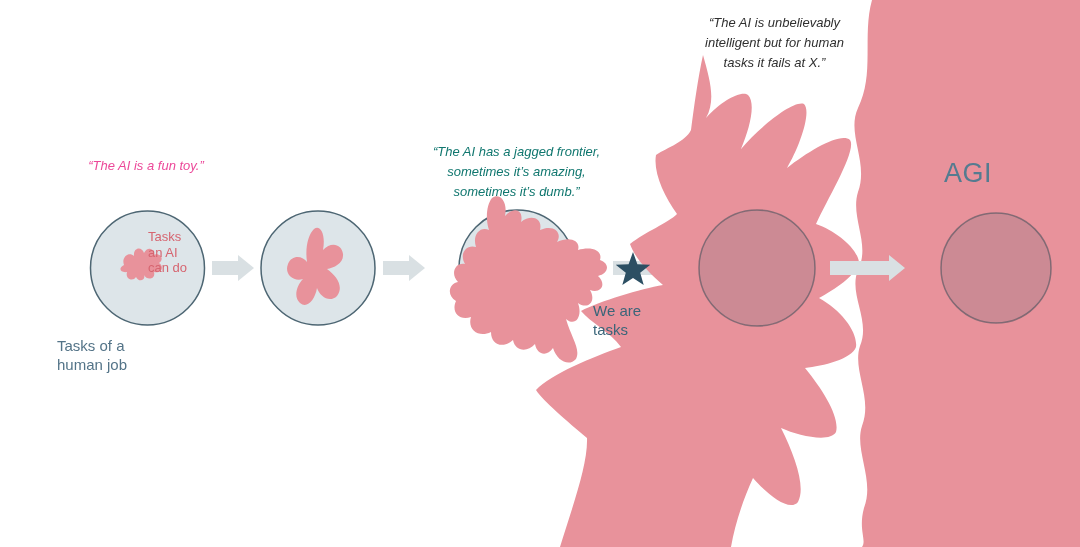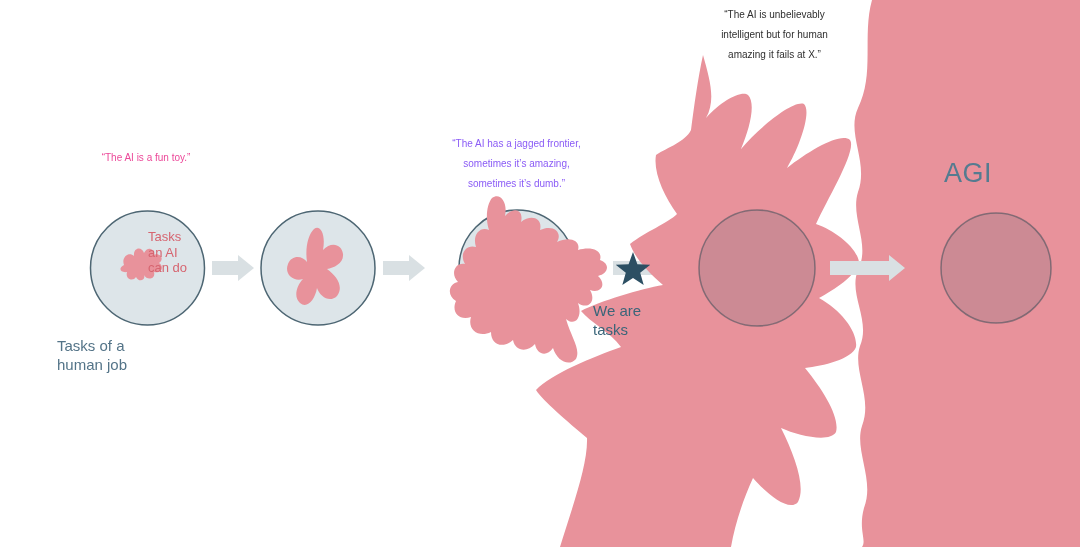--- a/index.html
+++ b/index.html
@@ -6,23 +6,25 @@
   .canvas{
     position:relative;
     width:1080px;height:547px;
     background:#ffffff;
     overflow:hidden;
     font-family:"Liberation Sans", sans-serif;
   }
   .diagram-svg{position:absolute;left:0;top:0;width:1080px;height:547px;}
   .quote{
     position:absolute;
-    font-size:10px;
+    font-style:italic;
+    font-size:13px;
     line-height:20px;
     text-align:center;
+    margin-top:8px;
   }
   .small-label{
     position:absolute;
     text-align:left;
     font-size:13px;
     line-height:15.5px;
   }
   .mid-label{
     position:absolute;
     text-align:left;
@@ -98,30 +100,30 @@
 
     <path d="M633,252 L637.4,264.3 L650.3,264.7 L640.2,272.7 L643.7,285.1 L633,278 L622.3,285.1
              L625.8,272.7 L615.7,264.7 L628.6,264.3 Z" fill="#2c4f63"></path>
   </svg>
 
   <div class="quote" style="left: 26px; top: 148px; width: 240px; color: #ec4899;">
     <div>“The AI is a fun toy.”</div>
   </div>
 
 
-  <div class="quote" style="left: 394px; top: 134px; width: 245px; color: #8b5cf6;">
+  <div class="quote" style="left: 394px; top: 134px; width: 245px; color: #0f766e;">
     <div>“The AI has a jagged frontier,</div>
     <div>sometimes it’s amazing,</div>
     <div>sometimes it’s dumb.”</div>
   </div>
 
   <div class="quote" style="left: 652px; top: 5px; width: 245px; color: rgb(47, 47, 47);">
     <div>“The AI is unbelievably</div>
     <div>intelligent but for human</div>
-    <div>amazing it fails at X.”</div>
+    <div>tasks it fails at X.”</div>
   </div>
 
   <div class="small-label" style="left: 148px; top: 229px; width: 68px; color: rgb(214, 101, 112);">
     <div>Tasks</div>
     <div>an AI</div>
     <div>can do</div>
   </div>
 
   <div class="mid-label" style="left: 57px; top: 336px; width: 180px; color: rgb(84, 116, 136);">
     <div>Tasks of a</div>

